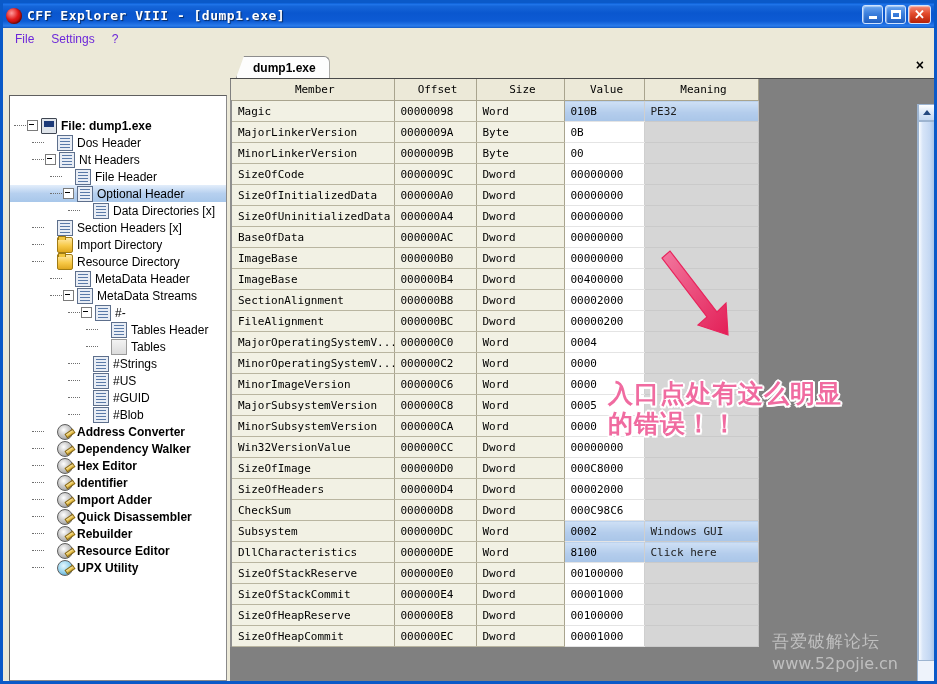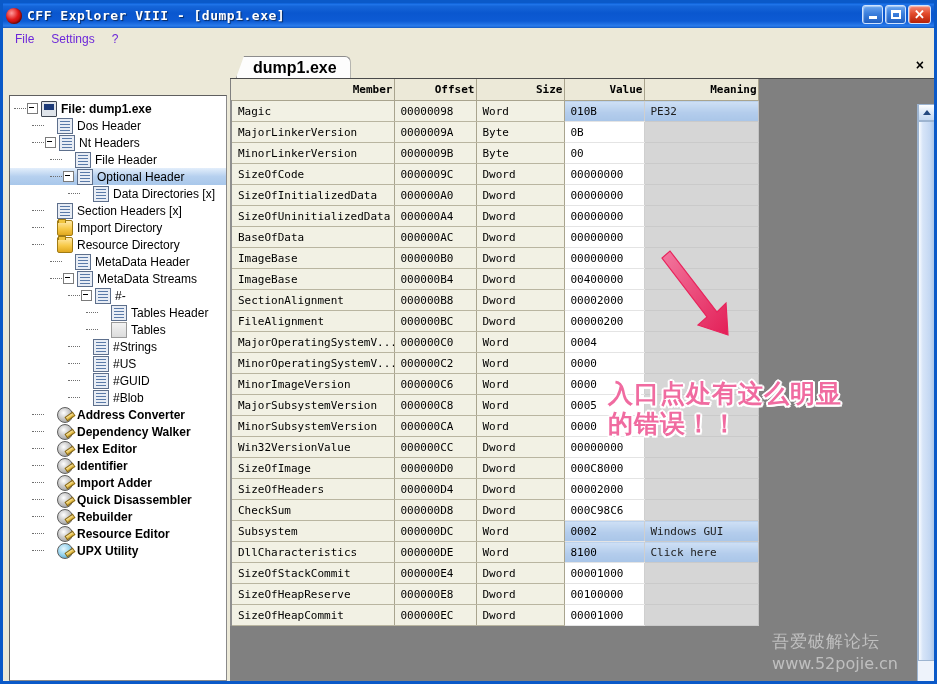--- a/index.html
+++ b/index.html
@@ -242,21 +242,21 @@
     position: absolute;
     left: 6px; top: 3px;
     height: 22px;
     padding: 0 13px 0 16px;
     background: #fdfdfd;
     border: 1px solid #8d8d8d;
     border-bottom: none;
     border-radius: 0 6px 0 0;
     display: flex;
     align-items: center;
-    font-size: 16px;
+    font-size: 12px;
     font-weight: bold;
     color: #000;
     box-sizing: border-box;
     clip-path: polygon(8px 0, 100% 0, 100% 100%, 0 100%);
   }
   #tab-close {
     position: absolute;
     right: 10px; top: 5px;
     font-size: 14px;
     font-weight: bold;
@@ -286,22 +286,22 @@
   #pe-table col.c-offset  { width: 82px; }
   #pe-table col.c-size    { width: 88px; }
   #pe-table col.c-value   { width: 80px; }
   #pe-table col.c-meaning { width: 114px; }
 
   #pe-table th {
     height: 19px;
     background: #ece9d8;
     border-right: 1px solid #a9a48e;
     border-bottom: 1px solid #a9a48e;
-    text-align: right;
-    font-weight: bold;
+    text-align: center;
+    font-weight: normal;
     padding-left: 6px;
     color: #000;
     font-size: 11px;
     white-space: nowrap;
   }
   #pe-table td {
     height: 20px;
     padding: 0 0 0 6px;
     white-space: nowrap;
     overflow: hidden;
@@ -464,21 +464,21 @@
       <rect x="13" y="2" width="18" height="13" fill="#ffffff" stroke="#1a1a1a" stroke-width="1.4"></rect>
       <rect x="13" y="2" width="18" height="3" fill="#d8d8d8" stroke="#1a1a1a" stroke-width="1.2"></rect>
       <rect x="7" y="7" width="18" height="13" fill="#ffffff" stroke="#1a1a1a" stroke-width="1.4"></rect>
       <rect x="7" y="7" width="18" height="3" fill="#d8d8d8" stroke="#1a1a1a" stroke-width="1.2"></rect>
       <rect x="2" y="12" width="18" height="13" fill="#ffffff" stroke="#1a1a1a" stroke-width="1.4"></rect>
       <rect x="2" y="12" width="18" height="3" fill="#d8d8d8" stroke="#1a1a1a" stroke-width="1.2"></rect>
     </svg>
   </div>
 
   <div id="tree-panel">
-    <div id="tree-rows" style="padding-top:4px;">
+    <div id="tree-rows" style="padding-top:21px;">
         <div class="tree-row">
           <div style="width: 4px; height: 1px; flex: 0 0 auto;"></div>
           <div style="width: 12px; height: 1px; border-top: 1px dotted rgb(111, 111, 111); flex: 0 0 auto; margin-right: 1px;"></div>
           <div class="expander" style="margin-right: 3px;"></div>
           <div class="ico ico-monitor">
             <i></i>
           </div>
           <span class="tree-label bold">File: dump1.exe</span>
         </div>
         <div class="tree-row">
@@ -886,20 +886,27 @@
               <td class="meaning">Windows GUI</td>
             </tr>
             <tr class="hl">
               <td class="member">DllCharacteristics</td>
               <td class="offset">000000DE</td>
               <td class="size">Word</td>
               <td class="value">8100</td>
               <td class="meaning">Click here</td>
             </tr>
             <tr class="">
+              <td class="member">SizeOfStackReserve</td>
+              <td class="offset">000000E0</td>
+              <td class="size">Dword</td>
+              <td class="value">00100000</td>
+              <td class="meaning"></td>
+            </tr>
+            <tr class="">
               <td class="member">SizeOfStackCommit</td>
               <td class="offset">000000E4</td>
               <td class="size">Dword</td>
               <td class="value">00001000</td>
               <td class="meaning"></td>
             </tr>
             <tr class="">
               <td class="member">SizeOfHeapReserve</td>
               <td class="offset">000000E8</td>
               <td class="size">Dword</td>

